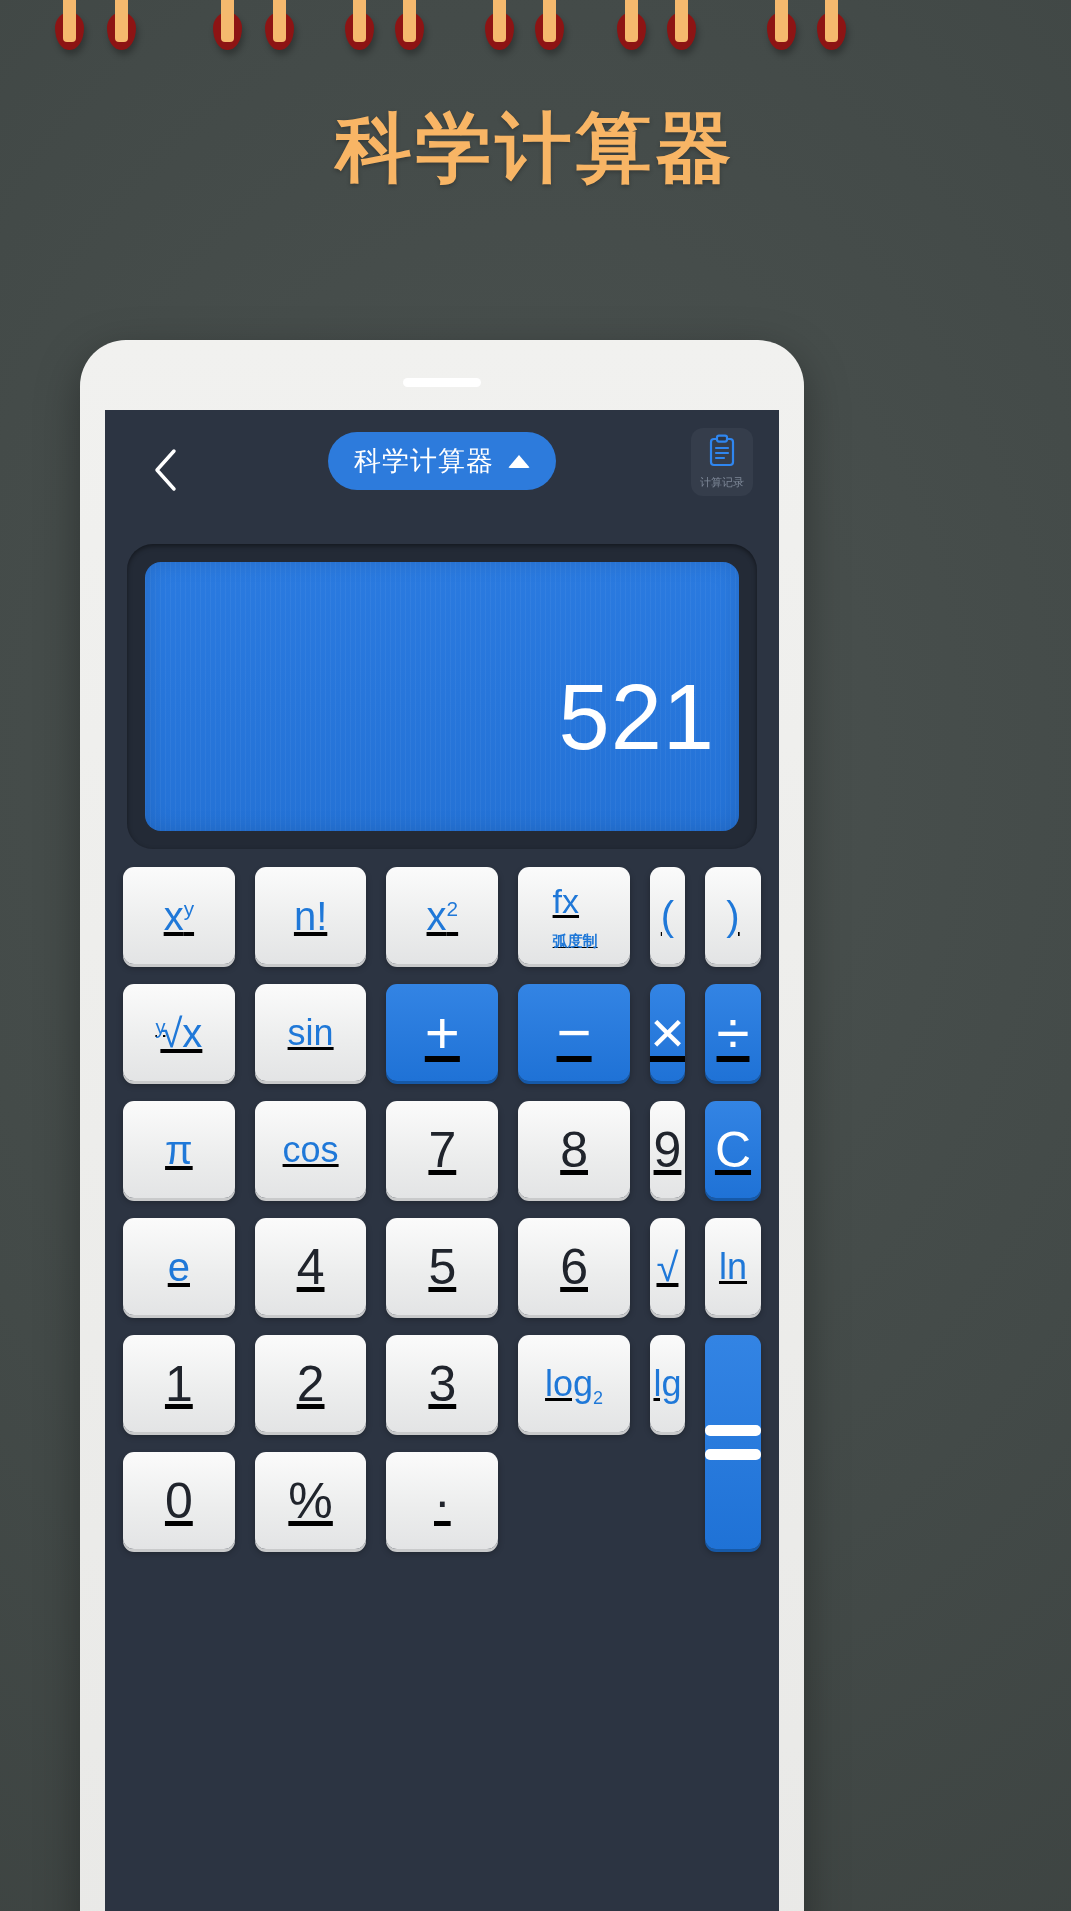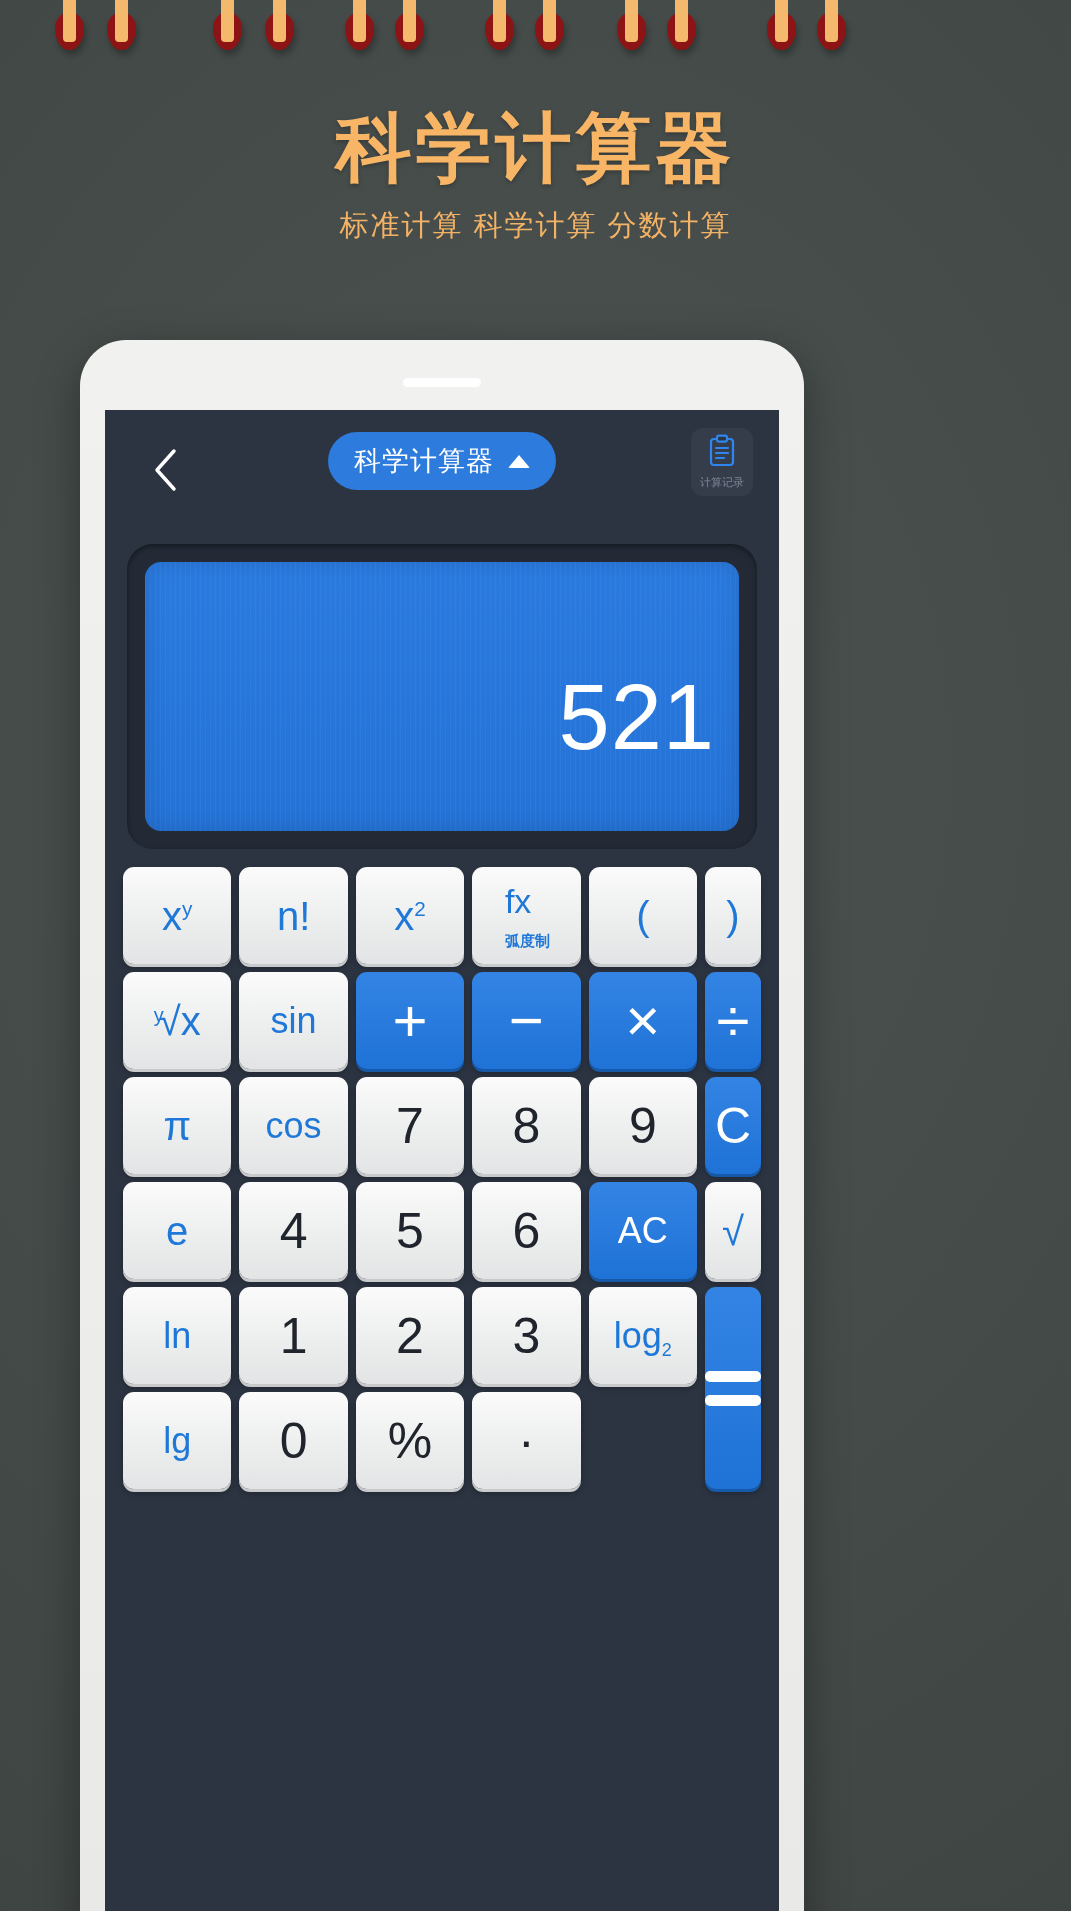--- a/index.html
+++ b/index.html
@@ -194,23 +194,24 @@
     font-weight: 300;
     letter-spacing: 1px;
     line-height: 1;
     margin-top: 40px;
   }
 
   
   #keypad {
     margin: 18px 18px 0 18px;
     display: grid;
-    grid-template-columns: repeat(5, 1fr);
+    grid-template-columns: repeat(4, 1fr);
     grid-auto-rows: 97px;
-    gap: 8px;
+    gap: 20px;
+    text-decoration: underline;
   }
   .key {
     border-radius: 11px;
     display: flex;
     align-items: center;
     justify-content: center;
     position: relative;
     user-select: none;
   }
   .key.light {
@@ -330,21 +331,20 @@
     </div>
     <div class="match" style="left: 822px;">
       <div class="stick"></div>
       <div class="head"></div>
       <div class="stick2"></div>
     </div>
   </div>
 
 <div id="title-block">
   <div id="app-title">科学计算器</div>
-  <div id="app-subtitle">标准计算 科学计算 分数计算</div>
 </div>
 
 <div id="phone">
   <div id="speaker"></div>
 
   <div id="screen">
 
     <div id="app-header">
 
       <div id="back-button">
@@ -446,23 +446,20 @@
         </div>
         <div class="key light dark-text">
           <span class="lbl num">4</span>
         </div>
         <div class="key light dark-text">
           <span class="lbl num">5</span>
         </div>
         <div class="key light dark-text">
           <span class="lbl num">6</span>
         </div>
-        <div class="key blue">
-          <span class="lbl small">AC</span>
-        </div>
         <div class="key light">
           <span class="lbl fn">√</span>
         </div>
         <div class="key light">
           <span class="lbl small">ln</span>
         </div>
         <div class="key light dark-text">
           <span class="lbl num">1</span>
         </div>
         <div class="key light dark-text">

